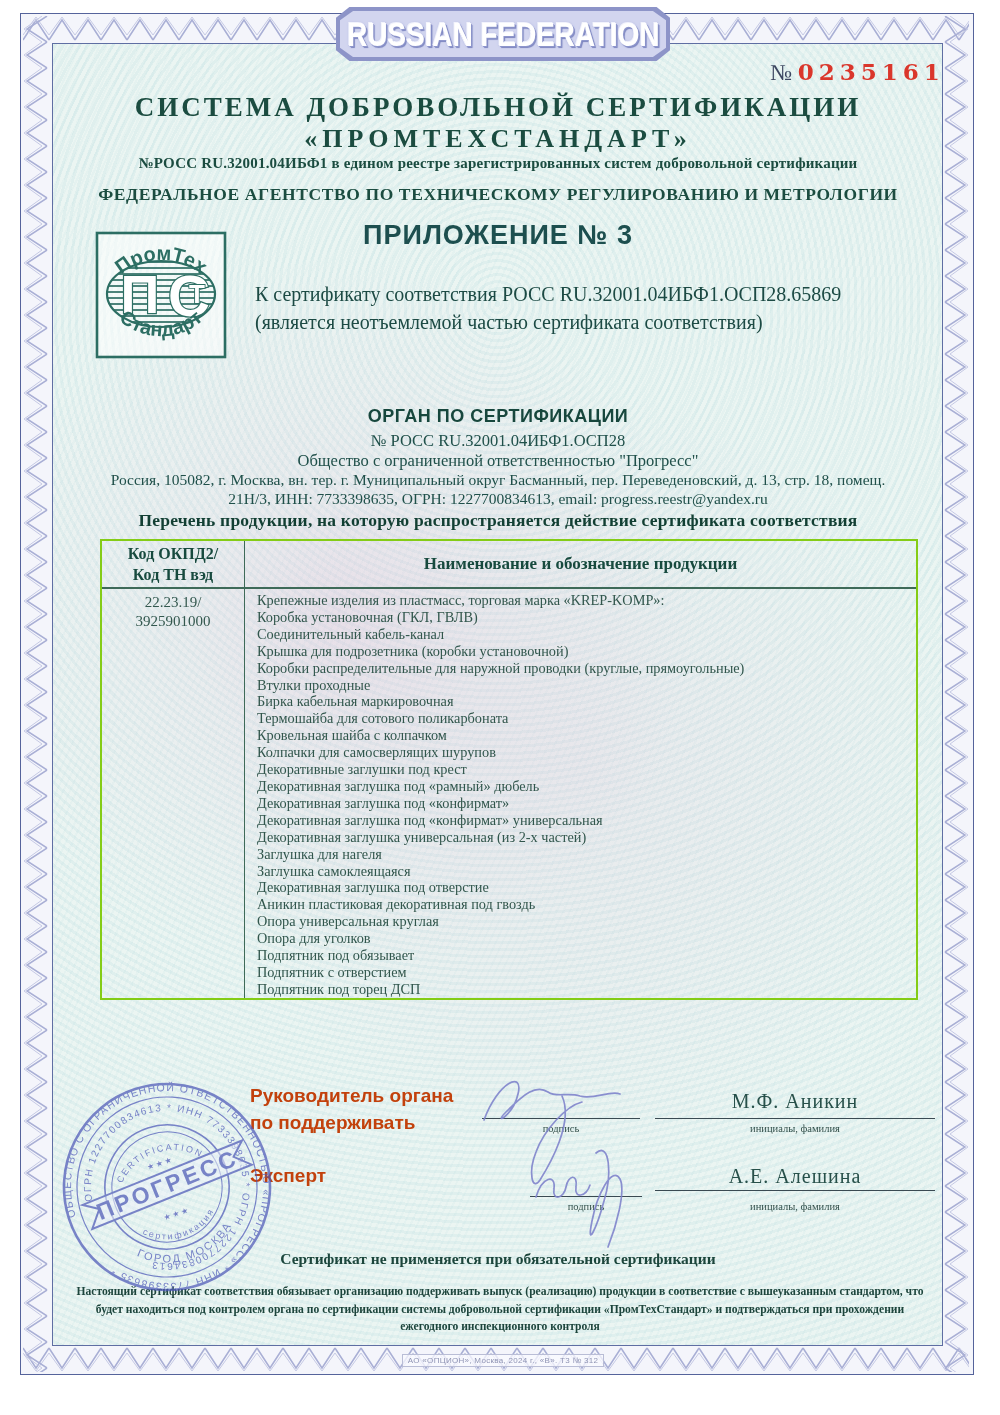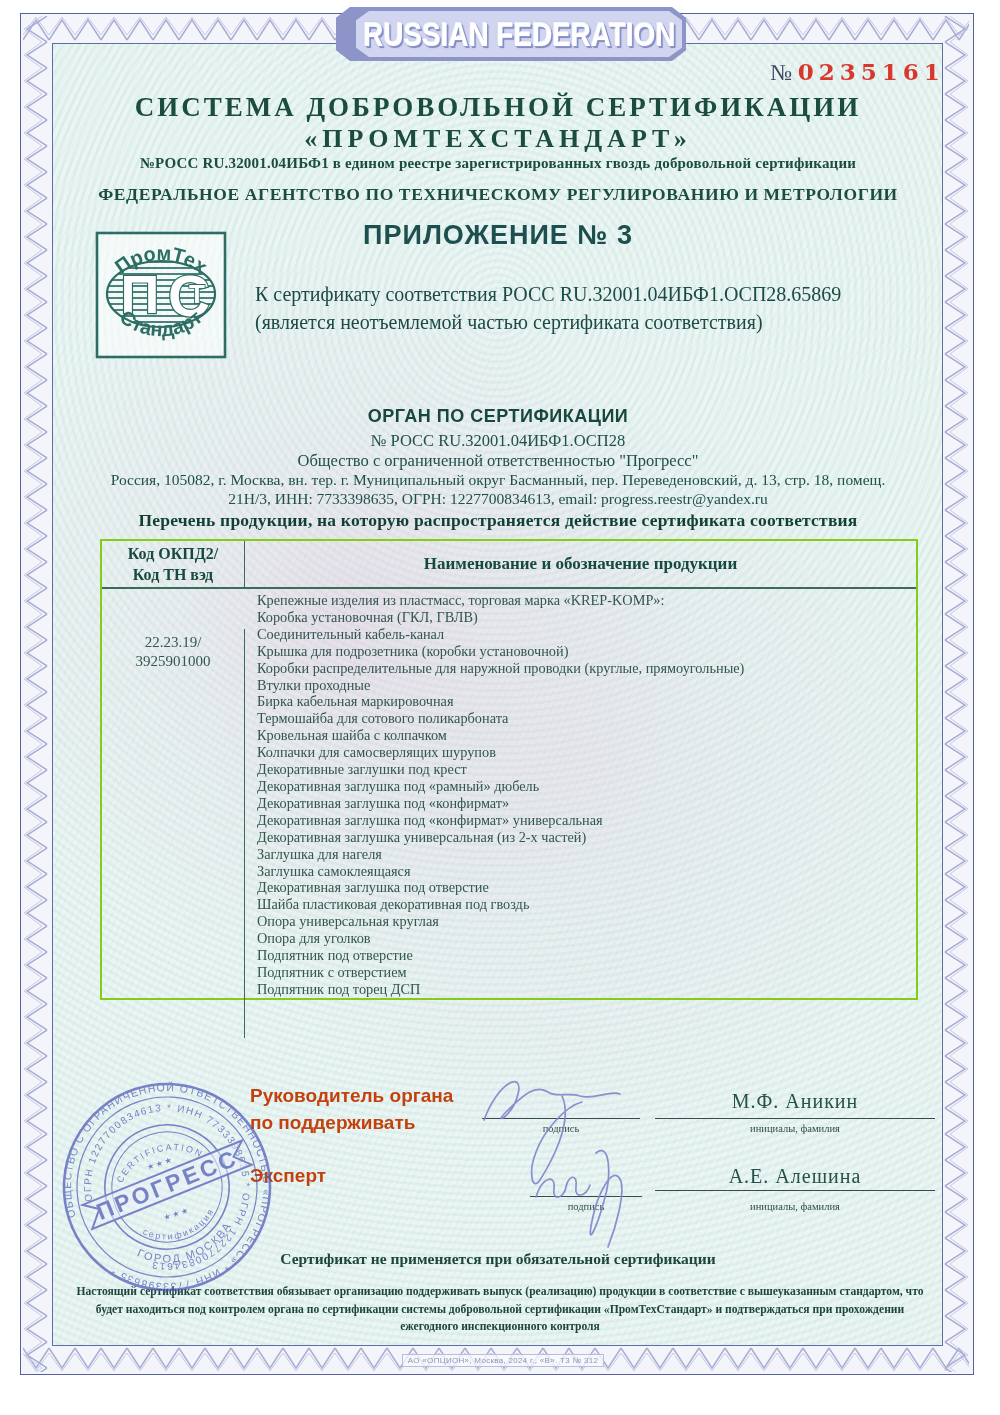--- a/index.html
+++ b/index.html
@@ -13,21 +13,21 @@
     background-color:#ebf5f2;
     background-image:
       radial-gradient(circle at 32% 44%, rgba(226,186,216,0.34) 0, rgba(226,186,216,0.14) 16%, rgba(226,186,216,0) 38%),
       radial-gradient(circle at 60% 56%, rgba(219,186,214,0.20) 0, rgba(219,186,214,0) 42%),
       repeating-radial-gradient(circle at 50% 20%, rgba(118,188,198,0.10) 0 3px, rgba(255,255,255,0) 3px 7px),
       repeating-linear-gradient(115deg, rgba(140,200,208,0.07) 0 2px, rgba(255,255,255,0) 2px 6px);
   }
   .zz{position:absolute;}
   
   .banner-outer{left:336px;top:7px;width:334px;height:54px;background:#8d94c8;
-    clip-path:polygon(4% 0,96% 0,100% 20%,100% 80%,96% 100%,4% 100%,0 80%,0 20%);display:flex;align-items:center;justify-content:center;z-index:5;padding-left:16px;}
+    clip-path:polygon(4% 0,96% 0,100% 20%,100% 80%,96% 100%,4% 100%,0 80%,0 20%);display:flex;align-items:center;justify-content:center;z-index:5;}
   .banner-inner{width:326px;height:46px;background:#d2d5ef;
     clip-path:polygon(4% 0,96% 0,100% 20%,100% 80%,96% 100%,4% 100%,0 80%,0 20%);display:flex;align-items:center;justify-content:center;}
   .banner-text{font-family:"Liberation Sans",sans-serif;font-weight:bold;font-size:34px;letter-spacing:0px;color:#ffffff;transform:scaleX(0.82);white-space:nowrap;
     text-shadow:1px 1px 0 #8e96cc,-1px -1px 0 #f2f3fc,2px 2px 1px #7d86c0,0 0 3px #aab0dd;}
   
   .cert-no{left:770px;top:58px;width:190px;font-size:23px;color:#3c4660;z-index:6;}
   .cert-no .digits{color:#da362b;font-weight:600;letter-spacing:5px;font-family:"DejaVu Serif",serif;}
   
   .center-band{left:55px;width:886px;text-align:center;color:#1b4c40;}
   .title1{top:92px;font-weight:bold;font-size:27px;letter-spacing:3px;}
@@ -45,21 +45,21 @@
   .org-addr2{top:490px;font-size:15.5px;color:#20504a;}
   .products-heading{top:510px;font-weight:bold;font-size:17.5px;color:#123f33;letter-spacing:0.2px;}
   
   .table{left:100px;top:539px;width:814px;height:457px;border:2px solid #84cc16;}
   .thead{position:absolute;left:0;top:0;width:100%;height:46px;border-bottom:2px solid #3e6a58;}
   .col1{position:absolute;left:0;top:0;width:143px;height:100%;border-right:1.6px solid #3e6a58;box-sizing:border-box;}
   .col2{position:absolute;left:143px;top:0;width:671px;height:100%;}
   .th1{display:flex;flex-direction:column;align-items:center;justify-content:center;font-weight:bold;font-size:16px;color:#174a3e;line-height:21px;}
   .th2{display:flex;align-items:center;justify-content:center;font-weight:bold;font-size:17px;color:#174a3e;}
   .tbody{position:absolute;left:0;top:48px;width:100%;height:409px;}
-  .code-cell{padding-top:4px;text-align:center;font-size:15px;color:#33584e;line-height:19px;margin-top:40px;}
+  .code-cell{padding-top:4px;text-align:center;font-size:15px;color:#33584e;line-height:19px;}
   .items-cell{padding:3px 10px 0 12px;}
   .list-item{font-size:14.3px;line-height:16.9px;color:#31564c;white-space:nowrap;}
   
   .sig-label{font-family:"Liberation Sans",sans-serif;font-weight:bold;font-size:19px;color:#c2410c;line-height:27px;}
   .head-label{left:250px;top:1082px;}
   .expert-label{left:250px;top:1162px;}
   .sig-line{border-bottom:1.4px solid #3a4a52;}
   .caption{font-size:10.5px;color:#33504b;text-align:center;padding-top:2px;}
   .sig-name{font-size:20px;color:#27504a;text-align:center;letter-spacing:1px;}
   
@@ -121,21 +121,21 @@
     </div>
   </div>
 
   <div class="abs cert-no">
     <span>№</span>
     <span class="digits">0235161</span>
   </div>
 
   <div class="abs center-band title1">СИСТЕМА ДОБРОВОЛЬНОЙ СЕРТИФИКАЦИИ</div>
   <div class="abs center-band title2">«ПРОМТЕХСТАНДАРТ»</div>
-  <div class="abs center-band registry">№РОСС RU.32001.04ИБФ1 в едином реестре зарегистрированных гвоздь добровольной сертификации</div>
+  <div class="abs center-band registry">№РОСС RU.32001.04ИБФ1 в едином реестре зарегистрированных систем добровольной сертификации</div>
   <div class="abs center-band agency">ФЕДЕРАЛЬНОЕ АГЕНТСТВО ПО ТЕХНИЧЕСКОМУ РЕГУЛИРОВАНИЮ И МЕТРОЛОГИИ</div>
   <div class="abs center-band appendix-title">ПРИЛОЖЕНИЕ № 3</div>
 
   <svg class="abs" style="left:93px;top:230px;" width="136" height="130" viewBox="0 0 136 130">
     <defs>
       <pattern id="lstripe" width="6" height="6" patternUnits="userSpaceOnUse">
         <line x1="0" y1="2" x2="6" y2="2" stroke="#2c6e63" stroke-width="1.7"></line>
       </pattern>
       <path id="larcT" d="M 20,55 A 54,46 0 0 1 116,55"></path>
       <path id="larcB" d="M 16,76 A 56,48 0 0 0 120,76"></path>
@@ -188,24 +188,24 @@
           <div class="list-item">Кровельная шайба с колпачком</div>
           <div class="list-item">Колпачки для самосверлящих шурупов</div>
           <div class="list-item">Декоративные заглушки под крест</div>
           <div class="list-item">Декоративная заглушка под «рамный» дюбель</div>
           <div class="list-item">Декоративная заглушка под «конфирмат»</div>
           <div class="list-item">Декоративная заглушка под «конфирмат» универсальная</div>
           <div class="list-item">Декоративная заглушка универсальная (из 2-х частей)</div>
           <div class="list-item">Заглушка для нагеля</div>
           <div class="list-item">Заглушка самоклеящаяся</div>
           <div class="list-item">Декоративная заглушка под отверстие</div>
-          <div class="list-item">Шайба пластиковая декоративная под гвоздь</div>
+          <div class="list-item">Аникин пластиковая декоративная под гвоздь</div>
           <div class="list-item">Опора универсальная круглая</div>
           <div class="list-item">Опора для уголков</div>
-          <div class="list-item">Подпятник под отверстие</div>
+          <div class="list-item">Подпятник под обязывает</div>
           <div class="list-item">Подпятник с отверстием</div>
           <div class="list-item">Подпятник под торец ДСП</div>
         </div>
     </div>
   </div>
 
   <div class="abs sig-label head-label">
     <div>Руководитель органа</div>
     <div>по поддерживать</div>
   </div>

